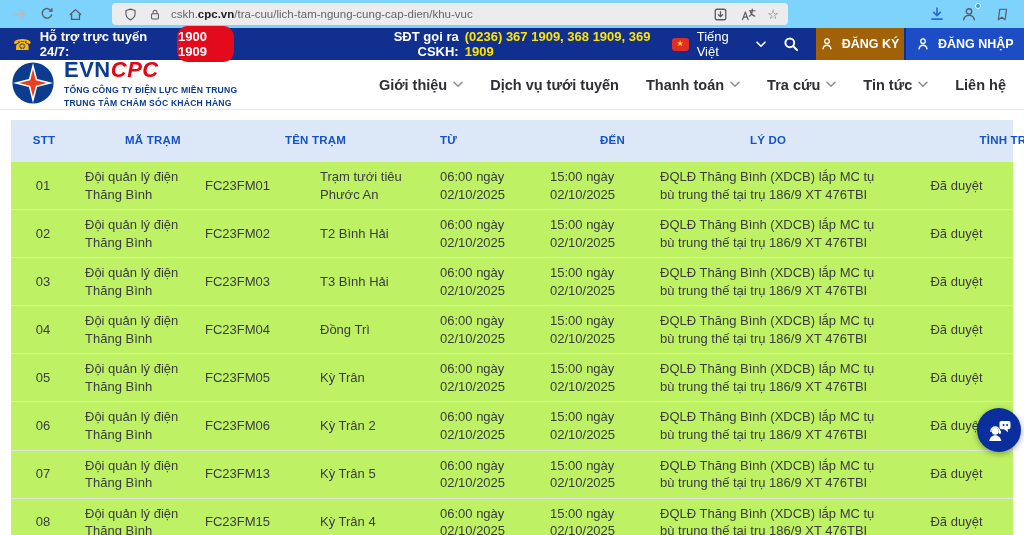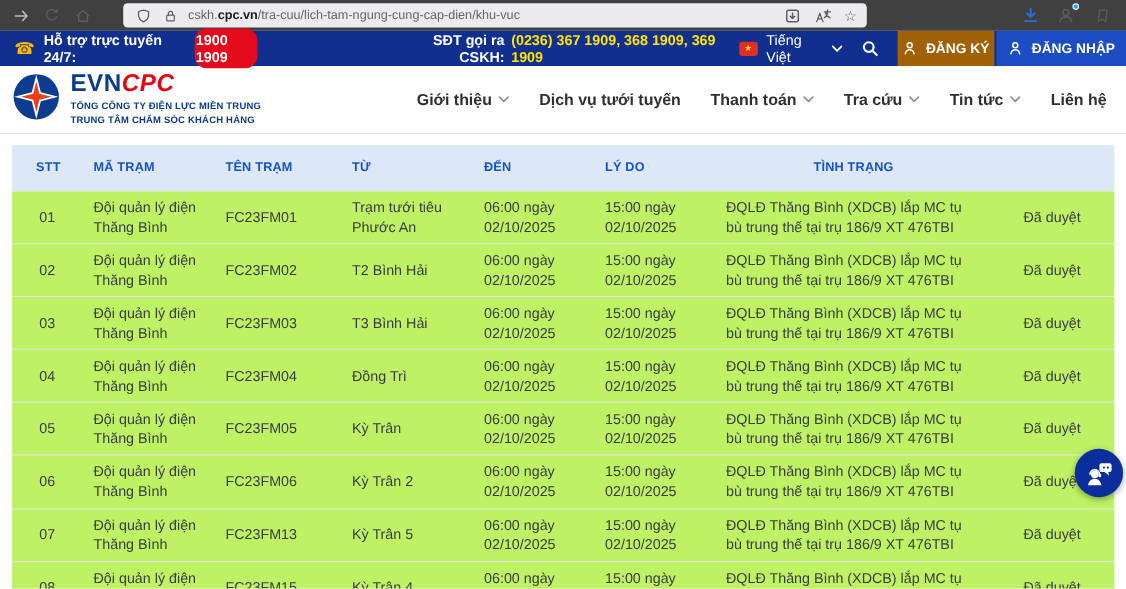--- a/index.html
+++ b/index.html
@@ -1,20 +1,20 @@
 <!DOCTYPE html>
 <html><head>
 <meta charset="utf-8">
 <style>
   * { margin:0; padding:0; box-sizing:border-box; }
   html,body { width:1024px; height:535px; overflow:hidden; background:#fff;
     font-family:"Liberation Sans", sans-serif; }
 
   
-  .browser { height:28px; background:#404040; display:flex; align-items:center;
+  .browser { height:28px; background:#7dd3fc; display:flex; align-items:center;
     padding:0 10px; gap:10px; }
   .bicon { width:18px; height:18px; display:flex; align-items:center; justify-content:center; }
   .urlbar { flex:0 0 676px; height:22px; background:#ececef; border-radius:4px;
     display:flex; align-items:center; padding:0 9px; gap:7px; margin-left:18px; }
   .url { font-size:11.5px; color:#64646e; white-space:nowrap; overflow:hidden; flex:1; }
   .url b { color:#1b1b22; font-weight:bold; }
   .url-actions { display:flex; gap:10px; align-items:center; }
   .star-glyph { font-size:13px; color:#5a5a64; line-height:1; }
   .chrome-right { margin-left:auto; display:flex; gap:14px; align-items:center; padding-right:4px; }
   .acct-wrap { position:relative; }
@@ -35,38 +35,38 @@
   .flag-star { color:#ffdd2a; font-size:8px; line-height:1; }
   .lang-label { margin-left:8px; }
   .lang-chev { margin-left:7px; display:flex; }
   .search-btn { margin-left:17px; display:flex; }
   .btn { height:32px; display:flex; align-items:center; justify-content:center; gap:8px;
     font-weight:bold; font-size:12.5px; color:#fff; cursor:pointer; }
   .btn-register { width:98px; background:#a16207; margin-left:17px; }
   .btn-login { width:132px; background:#1d4dc4; margin-left:2px; }
 
   
-  .band { height:62px; background:#fff; border-bottom:1px solid #e7e7e7;
+  .band { height:50px; background:#fff; border-bottom:1px solid #e7e7e7;
     display:flex; align-items:center; padding:0 10px; }
   .brand-text { margin-left:8px; }
   .brand-name { font-size:22px; font-weight:bold; letter-spacing:.5px; line-height:1; }
   .brand-evn { color:#0b3c8f; }
   .brand-cpc { color:#e30613; font-style:italic; }
   .brand-sub { font-size:8.6px; font-weight:bold; color:#0b3c8f; line-height:1.5;
     letter-spacing:.2px; margin-top:3px; }
   .mainnav { margin-left:auto; display:flex; align-items:center; gap:27px; padding-right:8px; }
   .nav-item { display:flex; align-items:center; gap:6px; font-size:14.5px; font-weight:bold;
     color:#2e2e34; cursor:pointer; white-space:nowrap; }
 
   
   .tablewrap { margin:10px 11px 0 11px; }
   .thead, .trow { display:grid;
     grid-template-columns:64px 120px 115px 120px 110px 110px 250px 1fr; }
   .thead { background:#dce8f8; min-height:42px; align-items:center;
-    color:#1553c4; font-weight:bold; font-size:11.5px; letter-spacing:.2px; }
+    color:#1553c4; font-weight:bold; font-size:11.5px; letter-spacing:.2px;gap:40px; }
   .th { padding:5px 8px 5px 10px; line-height:1.35; }
   .trow { min-height:45.5px; align-items:center; border-bottom:1px solid #e2e2e2;
     background:#bef264; font-size:13px; color:#3b3b40; }
   .td { padding:6px 10px 6px 10px; line-height:1.35; }
   .c-center { text-align:center; }
 
   
   .chat-fab { position:absolute; top:408px; right:3px; width:44px; height:44px;
     border-radius:50%; background:#0a2e9b; display:flex; align-items:center;
     justify-content:center; box-shadow:0 2px 6px rgba(0,0,0,.35); cursor:pointer; }

